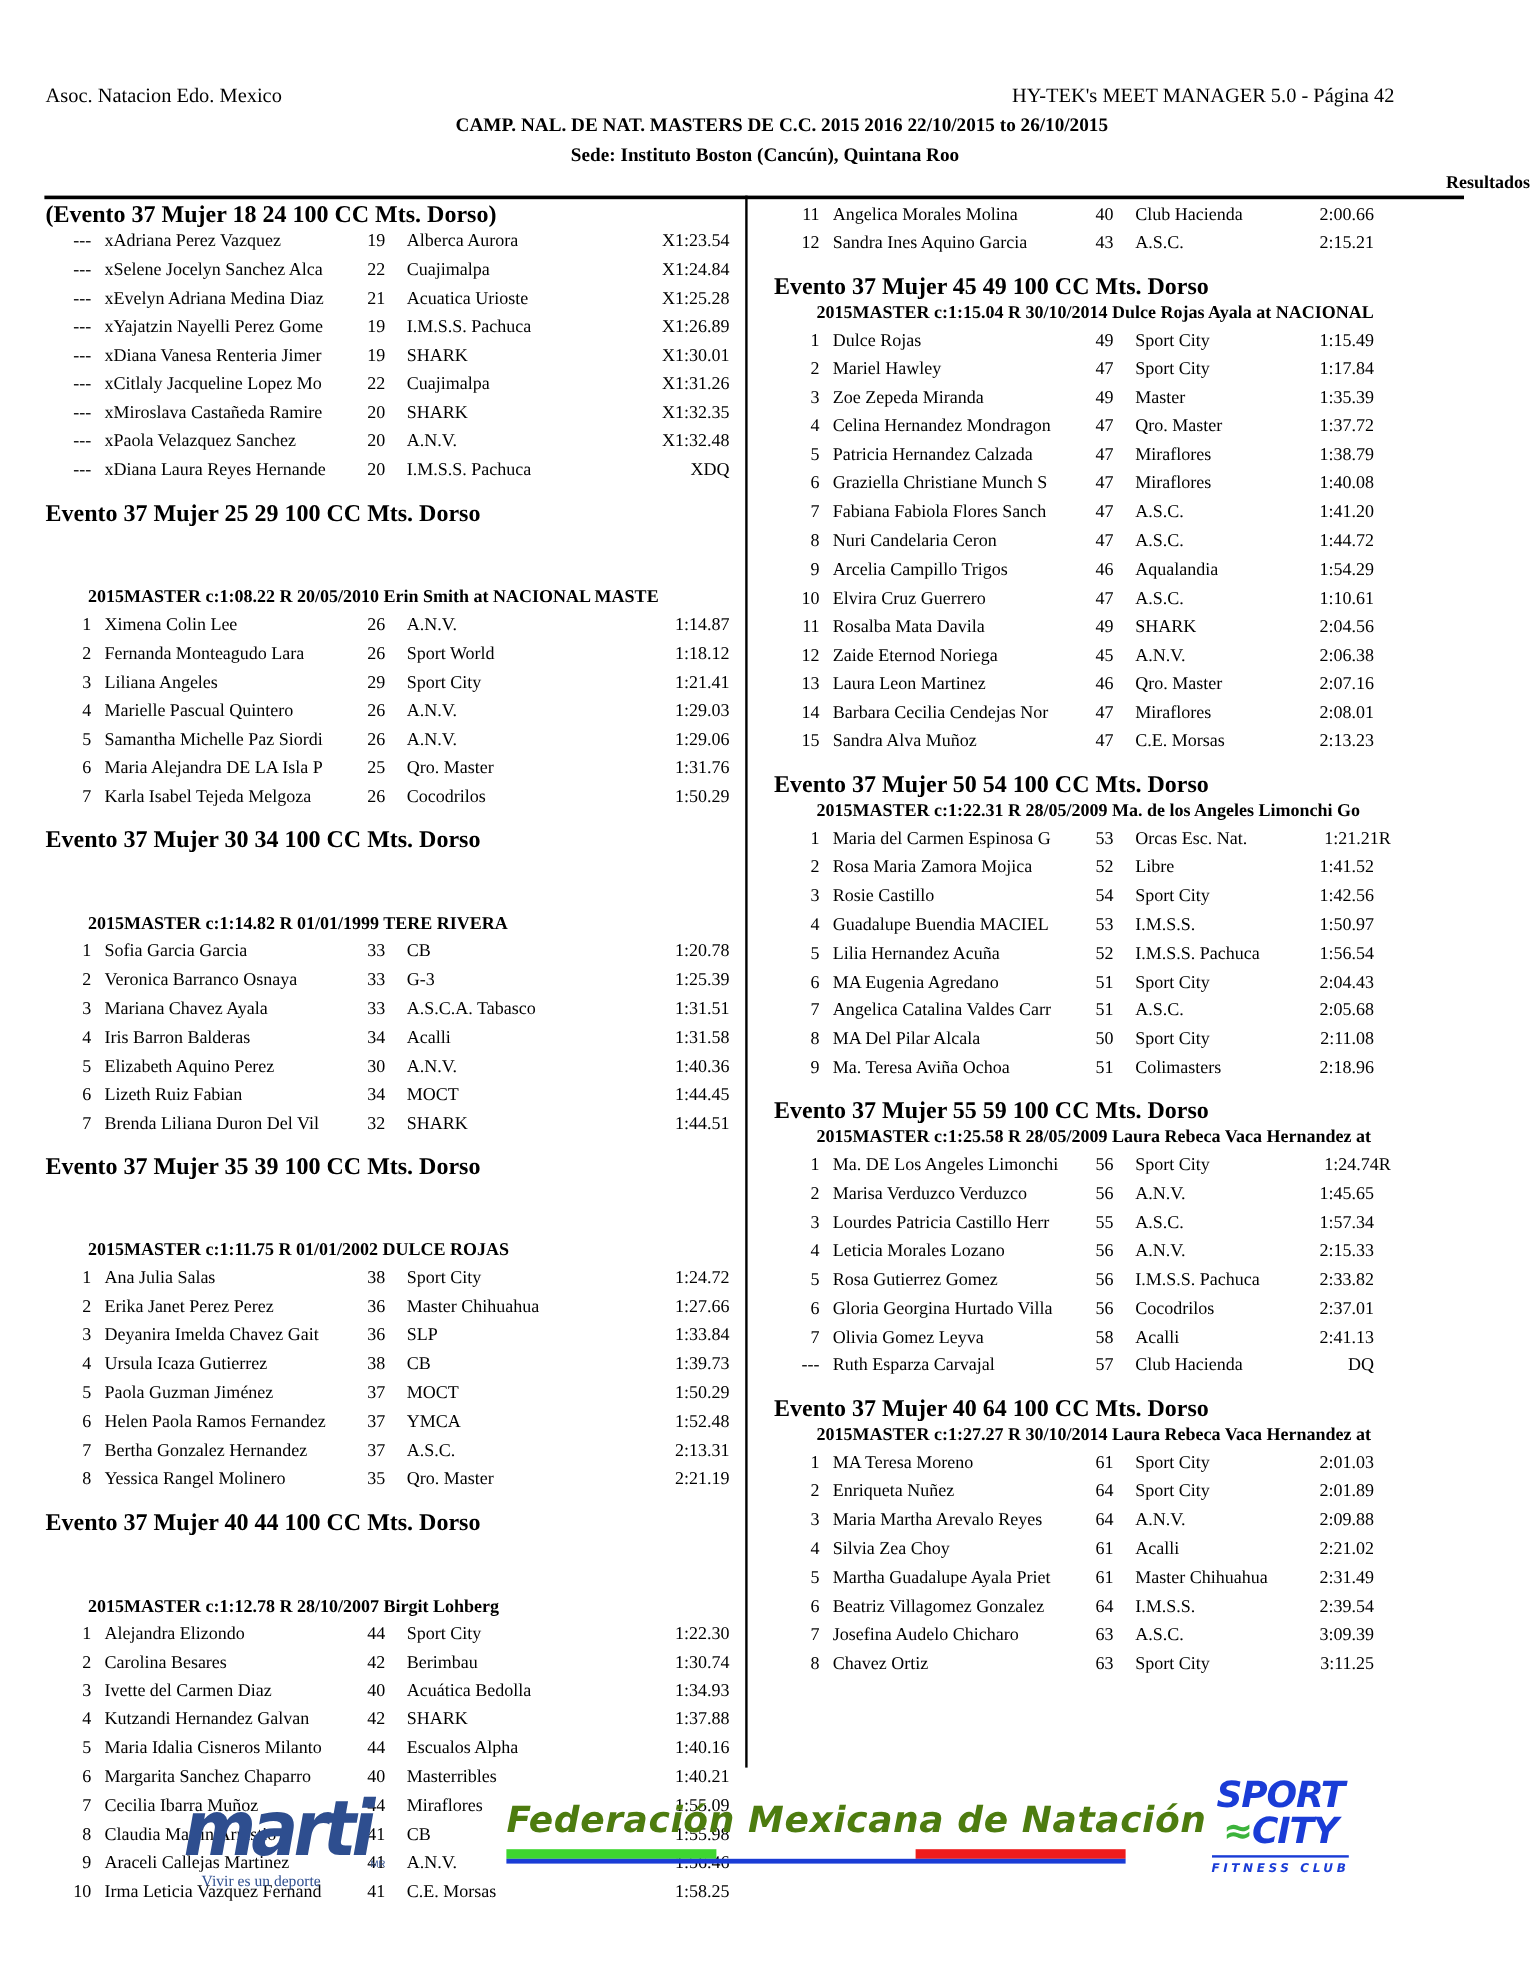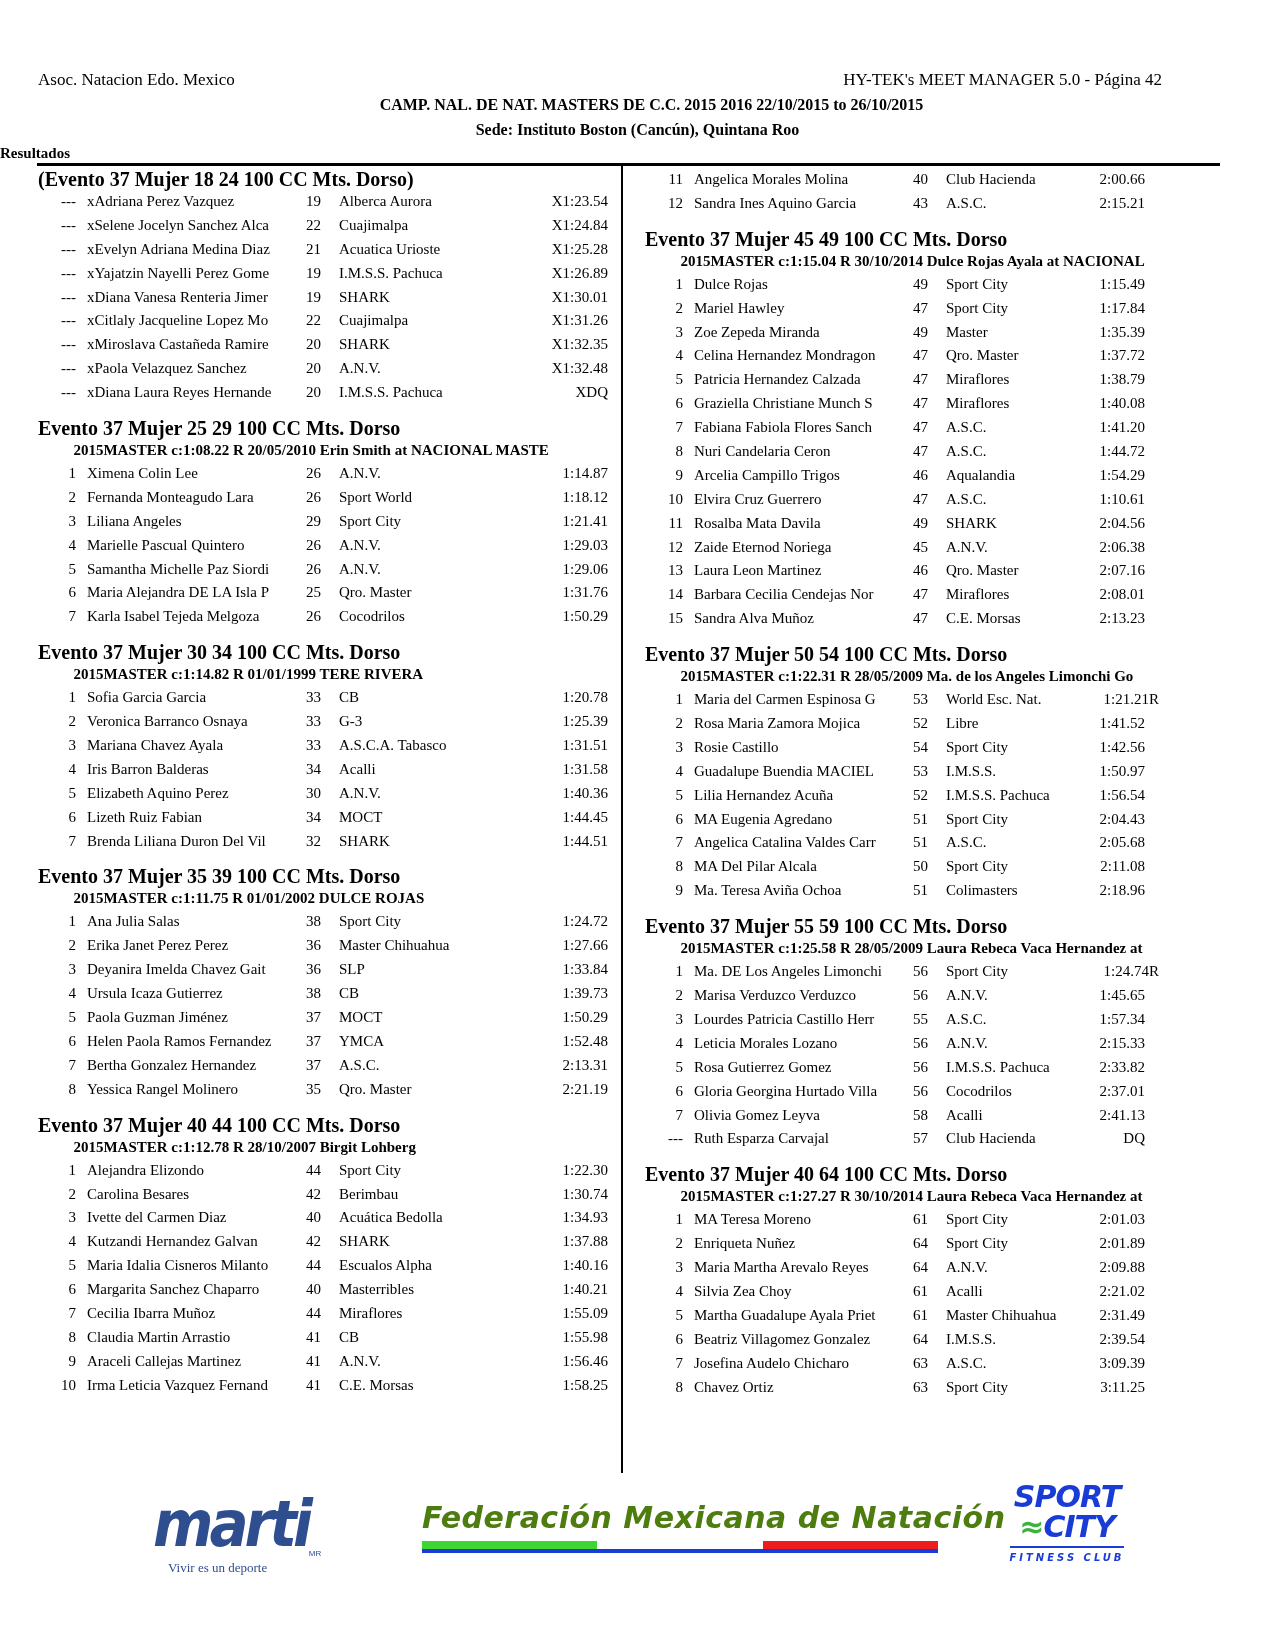--- a/index.html
+++ b/index.html
@@ -3,42 +3,42 @@
 <meta charset="utf-8">
 <style>
   html, body { margin: 0; padding: 0; background: #ffffff; }
   body { width: 1275px; height: 1650px; position: relative; overflow: hidden;
          font-family: "Liberation Serif", "DejaVu Serif", serif; color: #000; }
   .hdr-left { position: absolute; left: 38px; top: 70px; font-size: 17px; }
   .hdr-right { position: absolute; right: 113px; top: 70px; font-size: 17px; }
   .title1 { position: absolute; left: 0; width: 1275px; text-align: center; top: 96px;
             font-size: 16px; font-weight: bold; padding-left: 14px; }
   .title2 { position: absolute; left: 0; width: 1275px; text-align: center; top: 121px; font-size: 16px; font-weight: bold; }
-  .title3 { position: absolute; left: 0; width: 1275px; text-align: left; top: 145px; font-size: 15px; font-weight: bold; }
+  .title3 { position: absolute; left: 0; width: 1275px; text-align: right; top: 145px; font-size: 15px; font-weight: bold; }
   .rule { position: absolute; left: 37px; width: 1183px; top: 163px; height: 3px; background: #000; }
   .vrule { position: absolute; left: 621px; top: 163px; width: 2px; height: 1310px; background: #000; }
   .col { position: absolute; top: 168px; width: 570px; }
   .col.left { left: 38px; }
   .col.right { left: 645px; width: 560px; }
   .evt { margin-top: 12px; }
   .evt.first { margin-top: 0; }
   .evt-title { font-weight: bold; font-size: 20px; height: 22px; line-height: 22px; white-space: nowrap; }
   .evt-rec { font-weight: bold; font-size: 15px; height: 23px; line-height: 23px; white-space: nowrap; padding-left: 15px; overflow: hidden; }
   .evt-rec .rl { display: inline-block; width: 130px; text-align: right; }
   .row { position: relative; height: 23.9px; line-height: 23.9px; font-size: 15px; white-space: nowrap; }
   .row span { position: absolute; top: 0; }
   .place { left: 0; width: 38px; text-align: right; }
   .name { left: 49px; width: 208px; overflow: hidden; }
   .age { left: 268px; }
   .team { left: 301px; }
   .time { right: 0; text-align: right; }
   .col.right .time { right: 60px; }
   .col.right .time.rec { right: 46px; }
   .col.right .evt-rec { width: 555px; }
-  .col.left .evt-rec { width: 570px; }
+  .col.left .evt-rec { width: 570px; margin-top: 48px; }
   .footer { position: absolute; top: 1470px; left: 0; width: 1275px; height: 120px; }
   .logo-marti { position: absolute; left: 153px; top: 20px; }
   .logo-marti .word { font-family: "DejaVu Sans", sans-serif; font-weight: bold; font-size: 58px; color: #2e4e8f; letter-spacing: -4px; transform: scaleY(1.1); display: inline-block; font-style: italic; }
   .logo-marti .mr { font-size: 8px; font-family: "Liberation Sans", sans-serif; color: #2e4e8f; vertical-align: bottom; }
   .logo-marti .tag { font-family: Liberation Serif, serif; font-size: 13px; color: #2e4e8f; margin-left: 15px; margin-top: 2px; }
   .logo-fmn { position: absolute; left: 422px; top: 30px; width: 520px; }
   .logo-fmn .txt { font-family: "DejaVu Sans", sans-serif; font-weight: bold; font-style: italic; font-size: 30px; color: #4d7c0f; letter-spacing: 0.5px; white-space: nowrap; }
   .logo-fmn .bars { position: relative; height: 14px; margin-top: 6px; width: 516px; }
   .logo-fmn .g { position: absolute; left: 0; top: 0; width: 175px; height: 8px; background: #3ed630; }
   .logo-fmn .r { position: absolute; right: 0; top: 0; width: 175px; height: 8px; background: #ee1c1c; }
@@ -494,21 +494,21 @@
         <span class="time">2:13.23</span>
       </div>
     </div>
     <div class="evt">
       <div class="evt-title">Evento 37  Mujer 50 54 100 CC Mts. Dorso</div>
       <div class="evt-rec"><span class="rl">2015MASTER c:</span><span>1:22.31  R  28/05/2009   Ma. de los Angeles Limonchi Go</span></div>
       <div class="row">
         <span class="place">1</span>
         <span class="name">Maria del Carmen Espinosa G</span>
         <span class="age">53</span>
-        <span class="team">World Esc. Nat.</span>
+        <span class="team">Orcas Esc. Nat.</span>
         <span class="time rec">1:21.21R</span>
       </div>
       <div class="row">
         <span class="place">2</span>
         <span class="name">Rosa Maria Zamora Mojica</span>
         <span class="age">52</span>
         <span class="team">Libre</span>
         <span class="time">1:41.52</span>
       </div>
       <div class="row">

